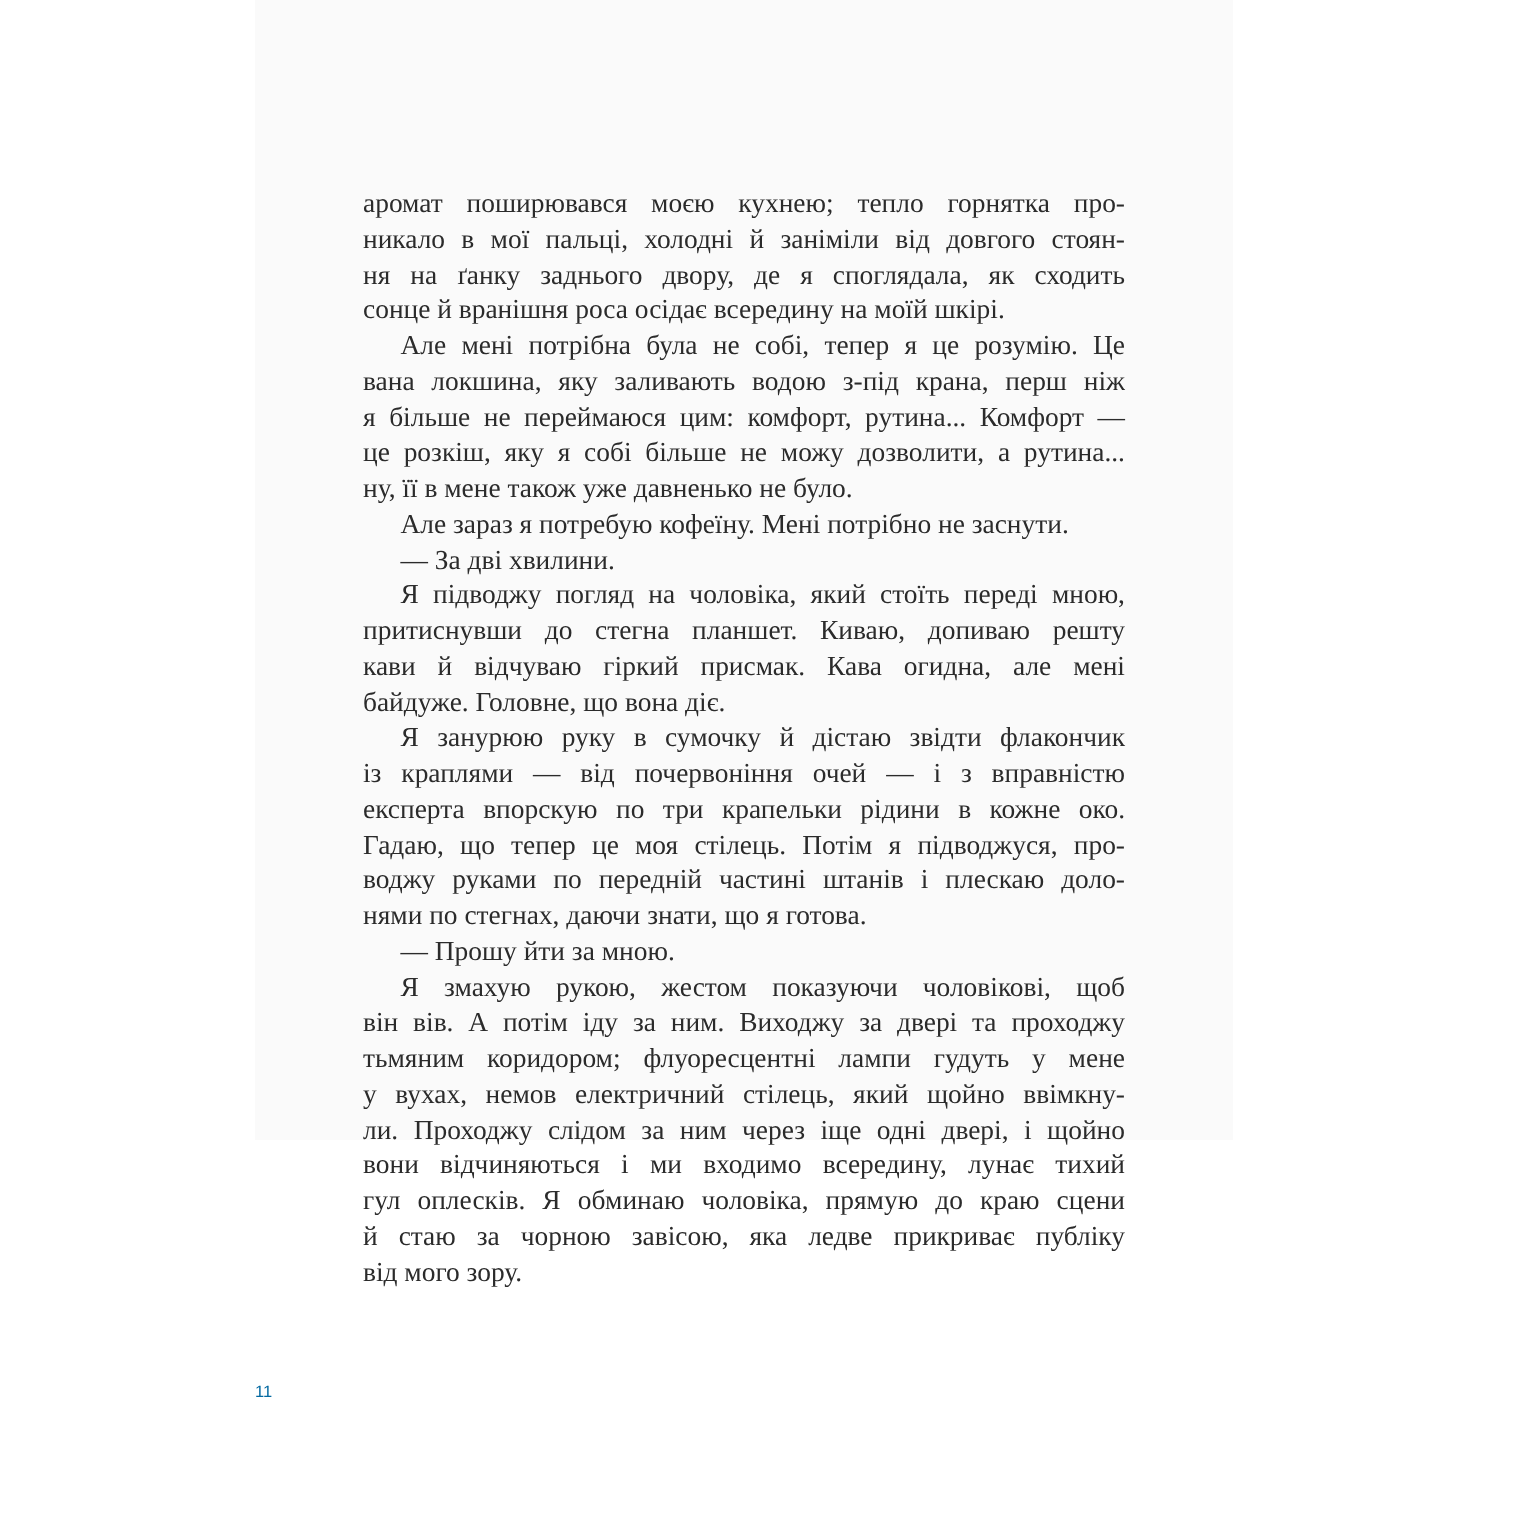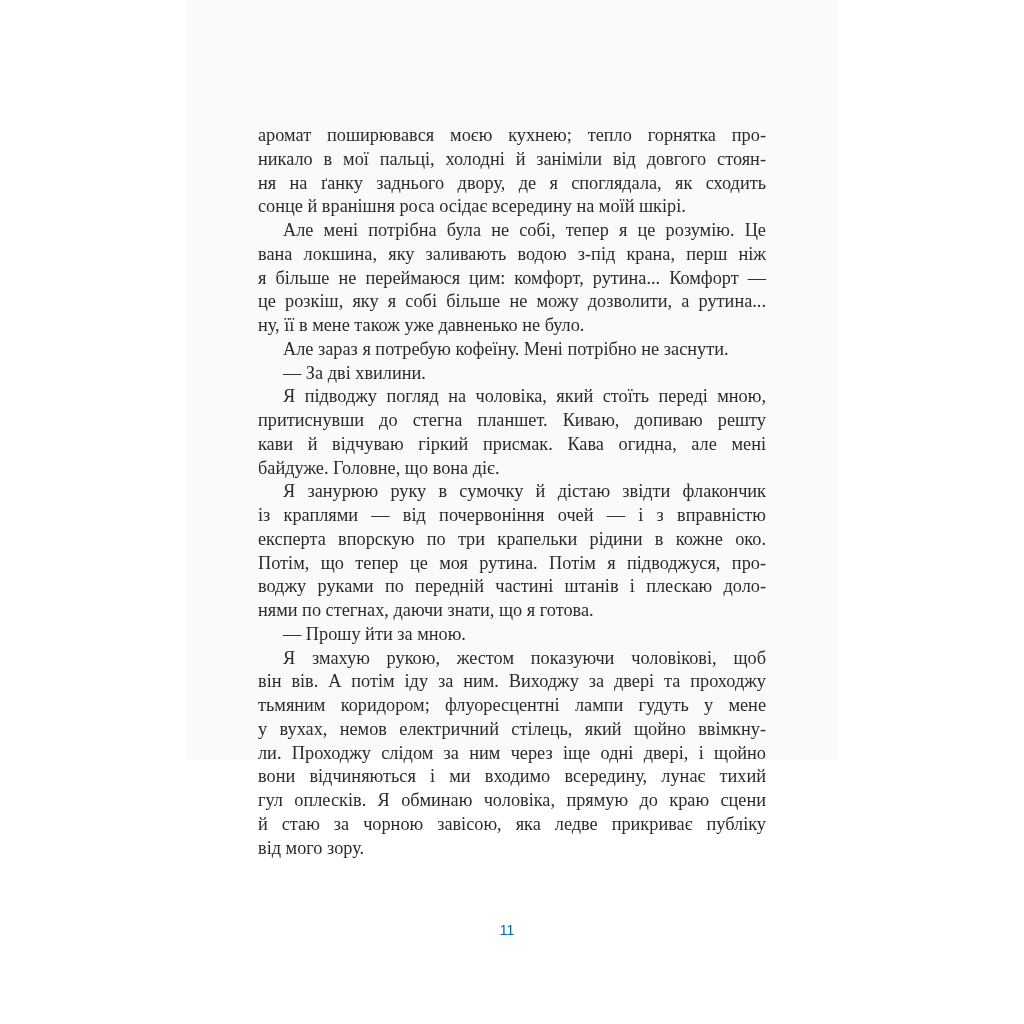--- a/index.html
+++ b/index.html
@@ -5,21 +5,21 @@
     html, body {
       margin: 0;
       padding: 0;
       width: 1024px;
       height: 1024px;
       background: #ffffff;
       overflow: hidden;
     }
     .page {
       position: absolute;
-      left: 186px;
+      left: 170px;
       top: 0;
       width: 652px;
       height: 760px;
       background: #fafafa;
     }
     .text-block {
       position: absolute;
       left: 72px;
       top: 124px;
       width: 508px;
@@ -39,23 +39,23 @@
       text-align-last: left;
     }
     .line.indent {
       padding-left: 25px;
     }
     .page-number {
       position: absolute;
       left: 0;
       width: 652px;
       top: 922px;
-      text-align: center;
+      text-align: left;
       font-family: "Liberation Sans", "DejaVu Sans", sans-serif;
-      font-size: 14px;
+      font-size: 11px;
       color: #0369a1;
       padding-right: 10px;
       box-sizing: border-box;
     }
   </style>
 </head>
 <body>
 
 <div class="page">
   <div class="text-block" id="text-block">
@@ -81,21 +81,21 @@
       <div>
         <span class="line indent">Я підводжу погляд на чоловіка, який стоїть переді мною,</span>
         <span class="line">притиснувши до стегна планшет. Киваю, допиваю решту</span>
         <span class="line">кави й відчуваю гіркий присмак. Кава огидна, але мені</span>
         <span class="line last">байдуже. Головне, що вона діє.</span>
       </div>
       <div>
         <span class="line indent">Я занурюю руку в сумочку й дістаю звідти флакончик</span>
         <span class="line">із краплями — від почервоніння очей — і з вправністю</span>
         <span class="line">експерта впорскую по три крапельки рідини в кожне око.</span>
-        <span class="line">Потім, що тепер це моя рутина. Потім я підводжуся, про-</span>
+        <span class="line">Гадаю, що тепер це моя стілець. Потім я підводжуся, про-</span>
         <span class="line">воджу руками по передній частині штанів і плескаю доло-</span>
         <span class="line last">нями по стегнах, даючи знати, що я готова.</span>
       </div>
       <div>
         <span class="line indent last">— Прошу йти за мною.</span>
       </div>
       <div>
         <span class="line indent">Я змахую рукою, жестом показуючи чоловікові, щоб</span>
         <span class="line">він вів. А потім іду за ним. Виходжу за двері та проходжу</span>
         <span class="line">тьмяним коридором; флуоресцентні лампи гудуть у мене</span>

